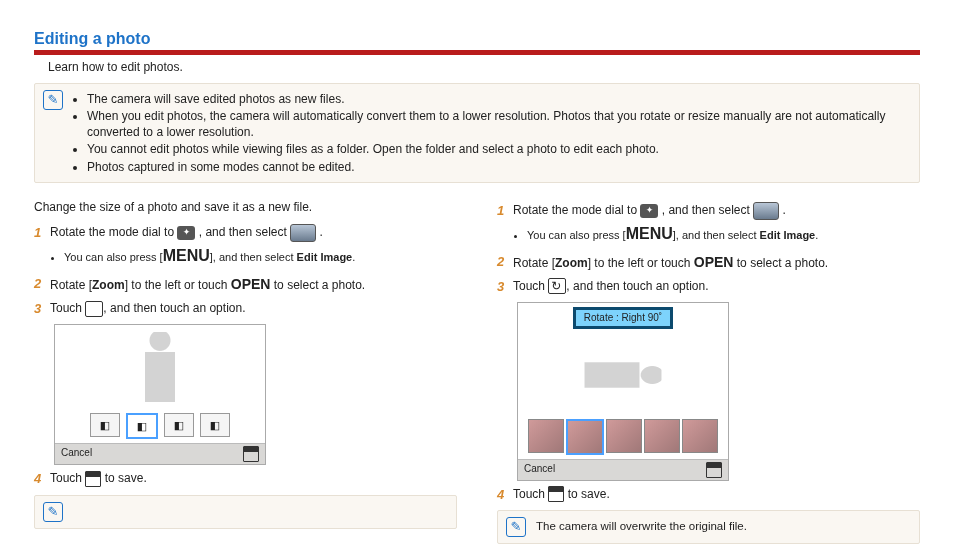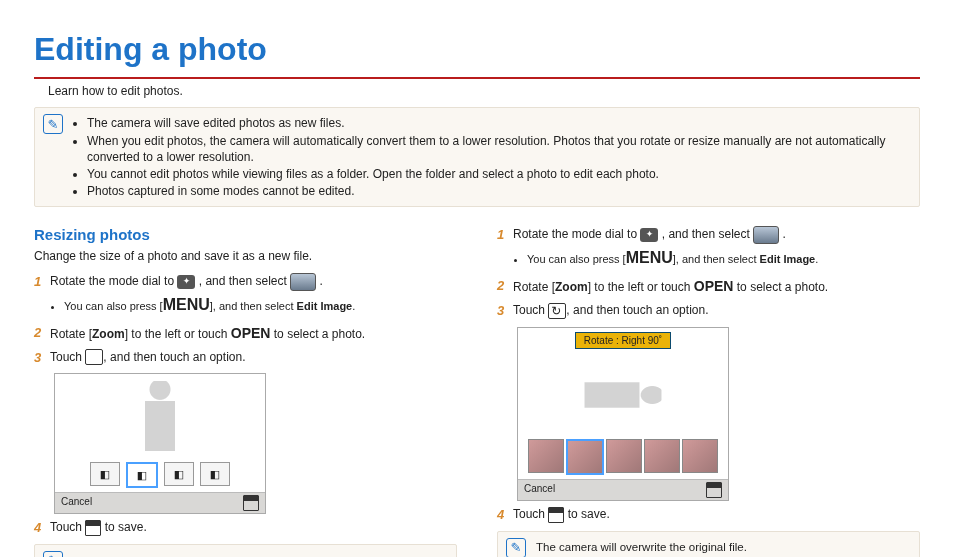--- a/index.html
+++ b/index.html
@@ -8,24 +8,23 @@
     color: #222;
     margin: 0;
     padding: 28px 34px 10px 34px;
     width: 954px;
     box-sizing: border-box;
     line-height: 1.35;
   }
   h1 {
     color: #1e73c8;
     font-weight: 700;
-    font-size: 32px;
+    font-size: 16px;
     margin: 0 0 2px 0;
-    border-bottom: 2px solid #b91c1c;
-    padding-bottom: 6px;
+    border-bottom: 5px solid #b91c1c;
   }
   .intro { margin: 4px 0 8px 14px; }
   .note-box {
     background: #faf7f2;
     border: 1px solid #e7e0d4;
     border-radius: 2px;
     padding: 6px 8px;
     display: flex;
     align-items: flex-start;
     margin: 6px 0 14px 0;
@@ -92,21 +91,21 @@
     background: linear-gradient(#333 35%, transparent 35%);
   }
   .mock {
     border: 1px solid #aaa;
     width: 210px;
     margin: 6px 0 4px 20px;
     font-size: 10px;
     background:#fff;
   }
   .mock .lbl {
-    background:#eab308; border:1px solid #0c4a6e;
+    background:#7dd3fc; border:3px solid #0c4a6e;
     display:inline-block; padding:1px 8px; margin:4px;
     font-size:10px;
   }
   .mock .stage {
     height: 84px;
     display:flex; align-items:center; justify-content:center;
     position:relative;
   }
   .silhouette {
     width: 70px; height: 70px;
@@ -165,21 +164,20 @@
       <li>When you edit photos, the camera will automatically convert them to a lower resolution. Photos that you rotate or resize manually are not automatically converted to a lower resolution.</li>
       <li>You cannot edit photos while viewing files as a folder. Open the folder and select a photo to edit each photo.</li>
       <li>Photos captured in some modes cannot be edited.</li>
     </ul>
   </div>
 </div>
 
 <div class="columns">
 
   <div class="col">
-    <h2>Resizing photos</h2>
     <div class="sub">Change the size of a photo and save it as a new file.</div>
 
     <div class="step">
       <div class="step-num">1</div>
       <div class="step-body">
         <span>Rotate the mode dial to </span>
         <span class="icon-pill">✦</span>
         <span>, and then select </span>
         <span class="icon-pill grad"></span>
         <span>.</span>

